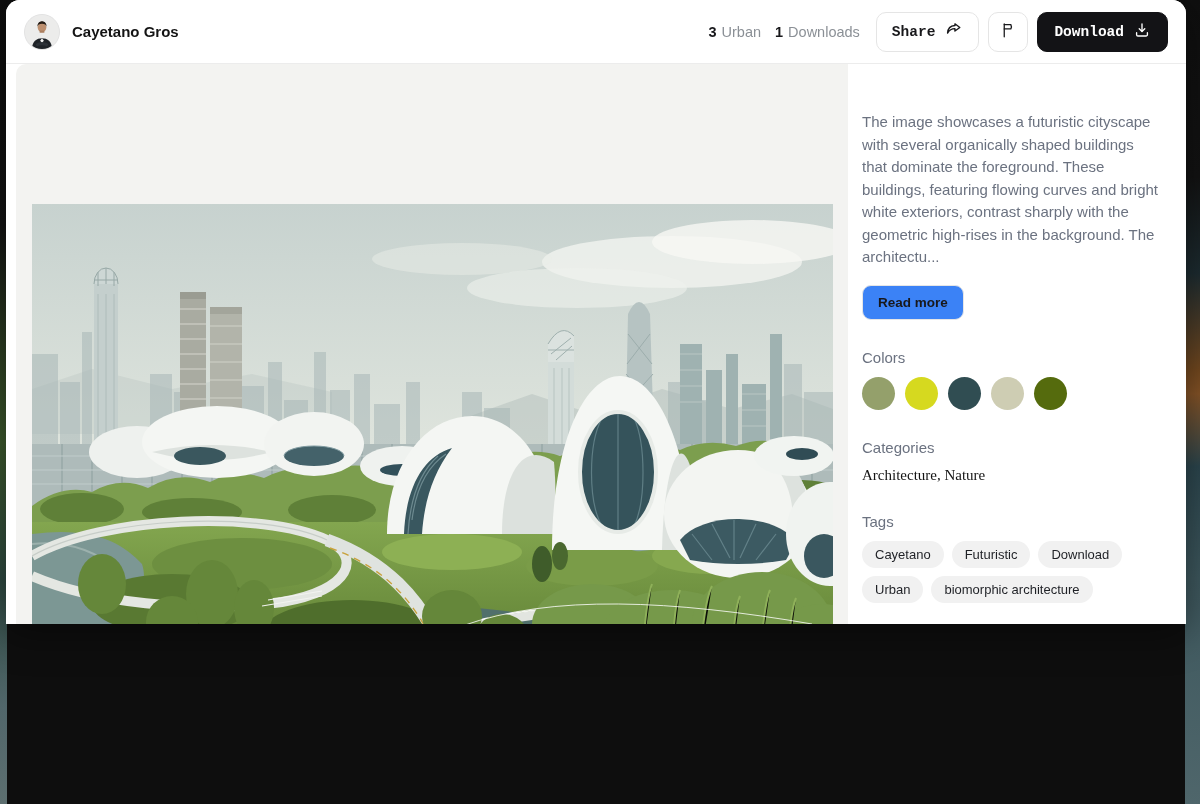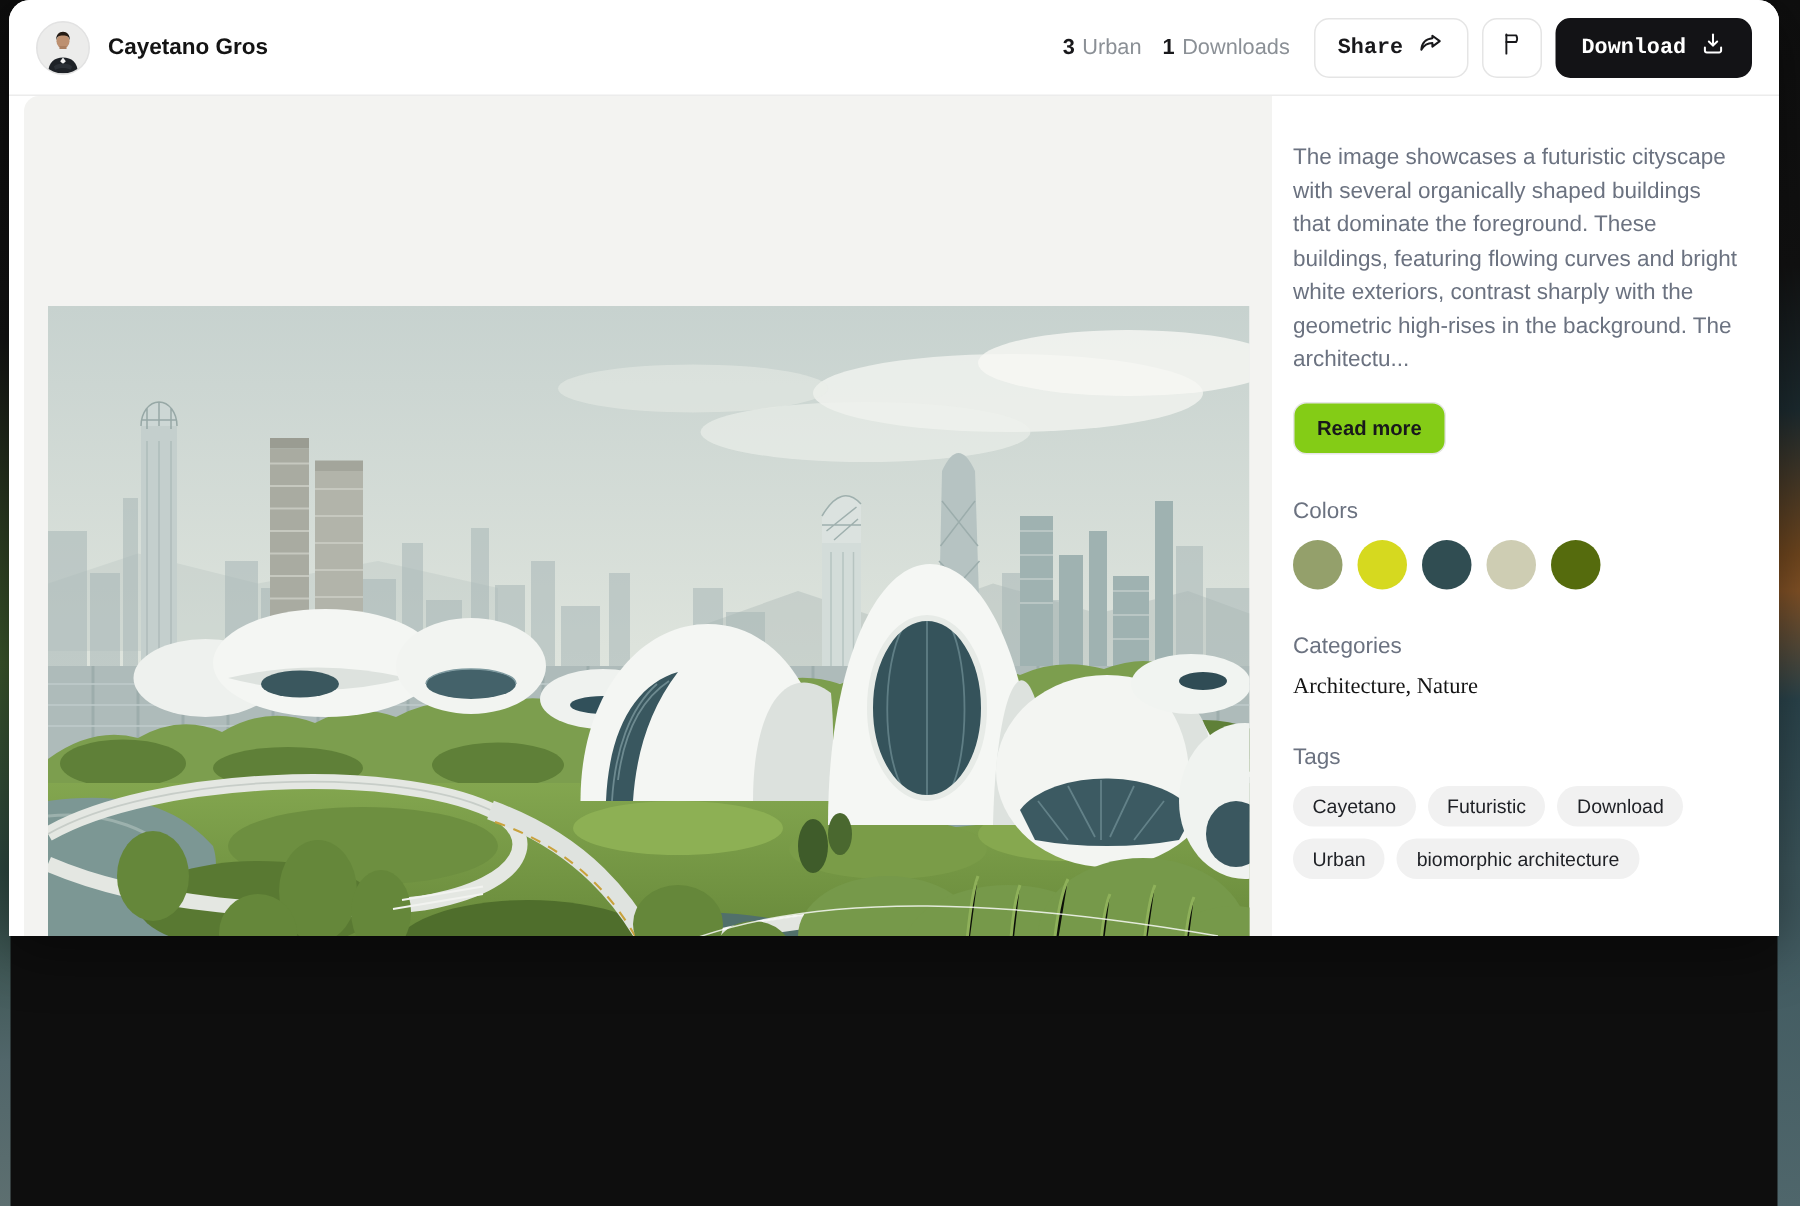--- a/index.html
+++ b/index.html
@@ -32,23 +32,23 @@
   .btn-download { padding:0 16px; background:#131316; border-color:#131316; color:#fff; }
 
   
   .content { display:flex; height:736px; background:#fff; }
   .viewer { flex:1; margin-left:10px; background:#f3f3f1; border-radius:10px 0 0 0; display:flex; align-items:center; justify-content:center; }
   .hero { width:801px; height:456px; display:block; cursor:pointer; }
 
   
   .sidebar { width:338px; background:#fff; padding:30px 24px 0 14px; }
   .title { font-size:24px; font-weight:700; color:#101418; letter-spacing:-.3px; }
-  .desc { font-size:15px; line-height:22.5px; color:#6b7280; }
+  .desc { margin-top:17px; font-size:15px; line-height:22.5px; color:#6b7280; }
   .read-more { margin-top:16px; display:inline-block; padding:9px 15px; border:1px solid #e6e6e6; border-radius:9px;
-    background:#84cc16; font-size:13.5px; font-weight:600; color:#18181b; cursor:pointer; font-family:"Liberation Sans", sans-serif; }
+    background:#3b82f6; font-size:13.5px; font-weight:600; color:#18181b; cursor:pointer; font-family:"Liberation Sans", sans-serif; }
   .sec-label { margin-top:29px; font-size:15px; color:#6b7280; }
   .swatches { margin-top:11px; display:flex; gap:10px; }
   .swatch { width:33px; height:33px; border-radius:50%; border:none; cursor:pointer; }
   .categories-value { margin-top:11px; font-size:15px; color:#141414; cursor:pointer;font-family:Liberation Serif, serif; }
   .tags { margin-top:11px; display:flex; flex-wrap:wrap; gap:8px; max-width:300px; }
   .tag-chip { background:#f1f1f1; border:none; border-radius:999px; padding:6px 13px; font-size:13px; color:#1f2126;
     cursor:pointer; font-family:"Liberation Sans", sans-serif; white-space:nowrap; }
 </style>
 </head>
 <body>

